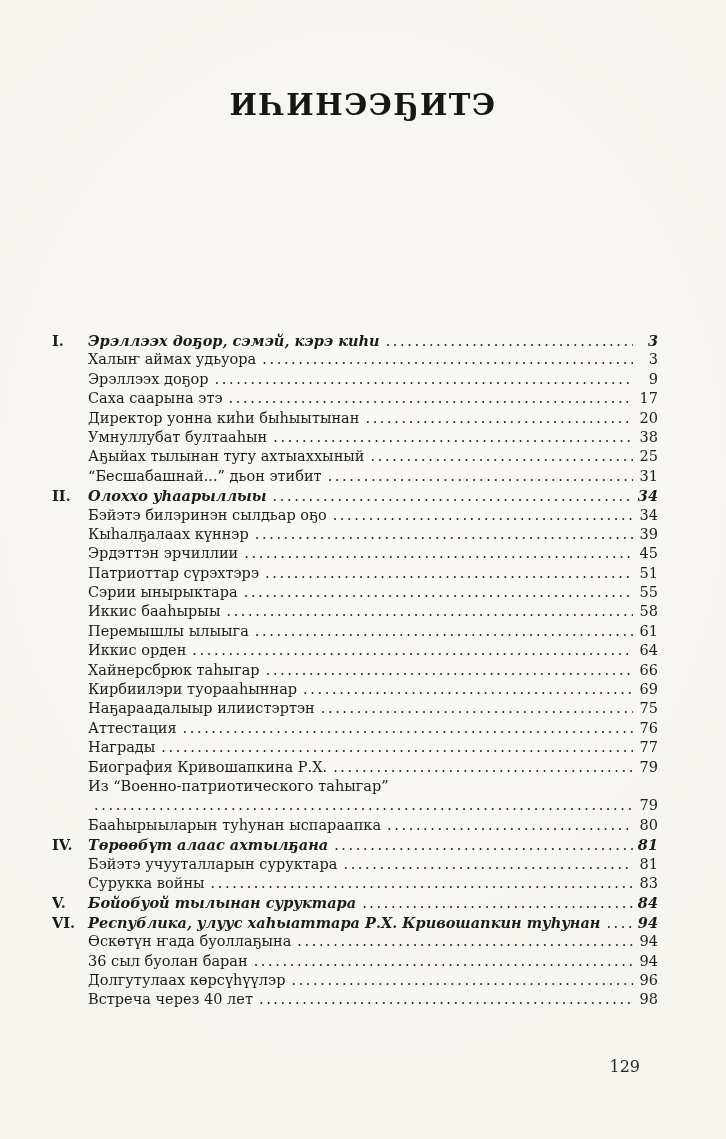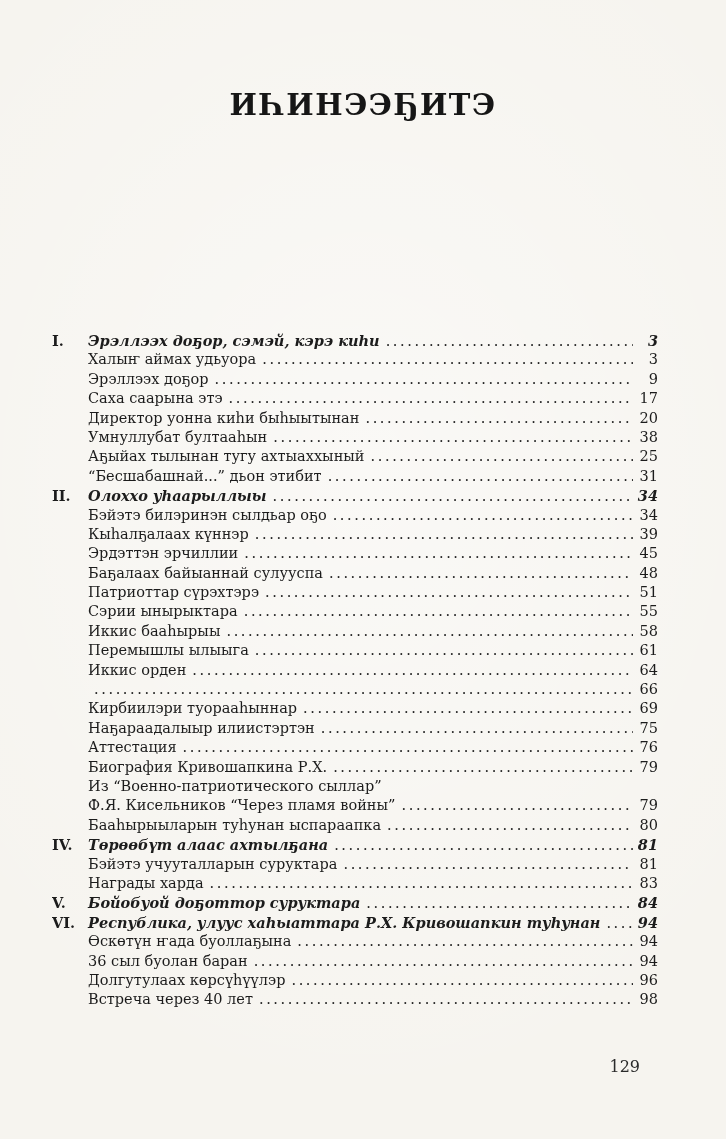--- a/index.html
+++ b/index.html
@@ -160,26 +160,20 @@
     <span class="toc-page">39</span>
   </div>
 
   <div class="toc-row">
     <span class="toc-num"></span>
     <span class="toc-label">Эрдэттэн эрчиллии</span>
     <span class="toc-dots"></span>
     <span class="toc-page">45</span>
   </div>
 
-  <div class="toc-row">
-    <span class="toc-num"></span>
-    <span class="toc-label">Баҕалаах байыаннай сулууспа</span>
-    <span class="toc-dots"></span>
-    <span class="toc-page">48</span>
-  </div>
 
   <div class="toc-row">
     <span class="toc-num"></span>
     <span class="toc-label">Патриоттар сүрэхтэрэ</span>
     <span class="toc-dots"></span>
     <span class="toc-page">51</span>
   </div>
 
   <div class="toc-row">
     <span class="toc-num"></span>
@@ -204,20 +198,21 @@
 
   <div class="toc-row">
     <span class="toc-num"></span>
     <span class="toc-label">Иккис орден</span>
     <span class="toc-dots"></span>
     <span class="toc-page">64</span>
   </div>
 
   <div class="toc-row">
     <span class="toc-num"></span>
+    <span class="toc-label">Хайнерсбрюк таһыгар</span>
     <span class="toc-dots"></span>
     <span class="toc-page">66</span>
   </div>
 
   <div class="toc-row">
     <span class="toc-num"></span>
     <span class="toc-label">Кирбиилэри туорааһыннар</span>
     <span class="toc-dots"></span>
     <span class="toc-page">69</span>
   </div>
@@ -230,38 +225,43 @@
     <span class="toc-page">75</span>
   </div>
 
   <div class="toc-row">
     <span class="toc-num"></span>
     <span class="toc-label">Аттестация</span>
     <span class="toc-dots"></span>
     <span class="toc-page">76</span>
   </div>
 
+  <div class="toc-row">
+    <span class="toc-num"></span>
+    <span class="toc-label">Награды</span>
+    <span class="toc-dots"></span>
+    <span class="toc-page">77</span>
+  </div>
 
   <div class="toc-row">
     <span class="toc-num"></span>
     <span class="toc-label">Биография Кривошапкина Р.Х.</span>
     <span class="toc-dots"></span>
     <span class="toc-page">79</span>
   </div>
 
   <div class="toc-row no-page">
     <span class="toc-num"></span>
-    <span class="toc-label">Из “Военно-патриотического сыллар”</span>
+    <span class="toc-label">Из “Военно-патриотического таһыгар”</span>
     <span class="toc-dots"></span>
     <span class="toc-page"></span>
   </div>
 
   <div class="toc-row">
     <span class="toc-num"></span>
-    <span class="toc-label">Ф.Я. Кисельников “Через пламя войны”</span>
     <span class="toc-dots"></span>
     <span class="toc-page">79</span>
   </div>
 
   <div class="toc-row">
     <span class="toc-num"></span>
     <span class="toc-label">Бааһырыыларын туһунан ыспараапка</span>
     <span class="toc-dots"></span>
     <span class="toc-page">80</span>
   </div>
@@ -275,28 +275,28 @@
 
   <div class="toc-row">
     <span class="toc-num"></span>
     <span class="toc-label">Бэйэтэ учууталларын суруктара</span>
     <span class="toc-dots"></span>
     <span class="toc-page">81</span>
   </div>
 
   <div class="toc-row">
     <span class="toc-num"></span>
-    <span class="toc-label">Награды харда</span>
+    <span class="toc-label">Сурукка войны</span>
     <span class="toc-dots"></span>
     <span class="toc-page">83</span>
   </div>
 
   <div class="toc-row bold">
     <span class="toc-num">V.</span>
-    <span class="toc-label">Бойобуой доҕоттор суруктара</span>
+    <span class="toc-label">Бойобуой тылынан суруктара</span>
     <span class="toc-dots"></span>
     <span class="toc-page">84</span>
   </div>
 
   <div class="toc-row bold">
     <span class="toc-num">VI.</span>
     <span class="toc-label">Республика, улуус хаһыаттара Р.Х. Кривошапкин туһунан</span>
     <span class="toc-dots"></span>
     <span class="toc-page">94</span>
   </div>

